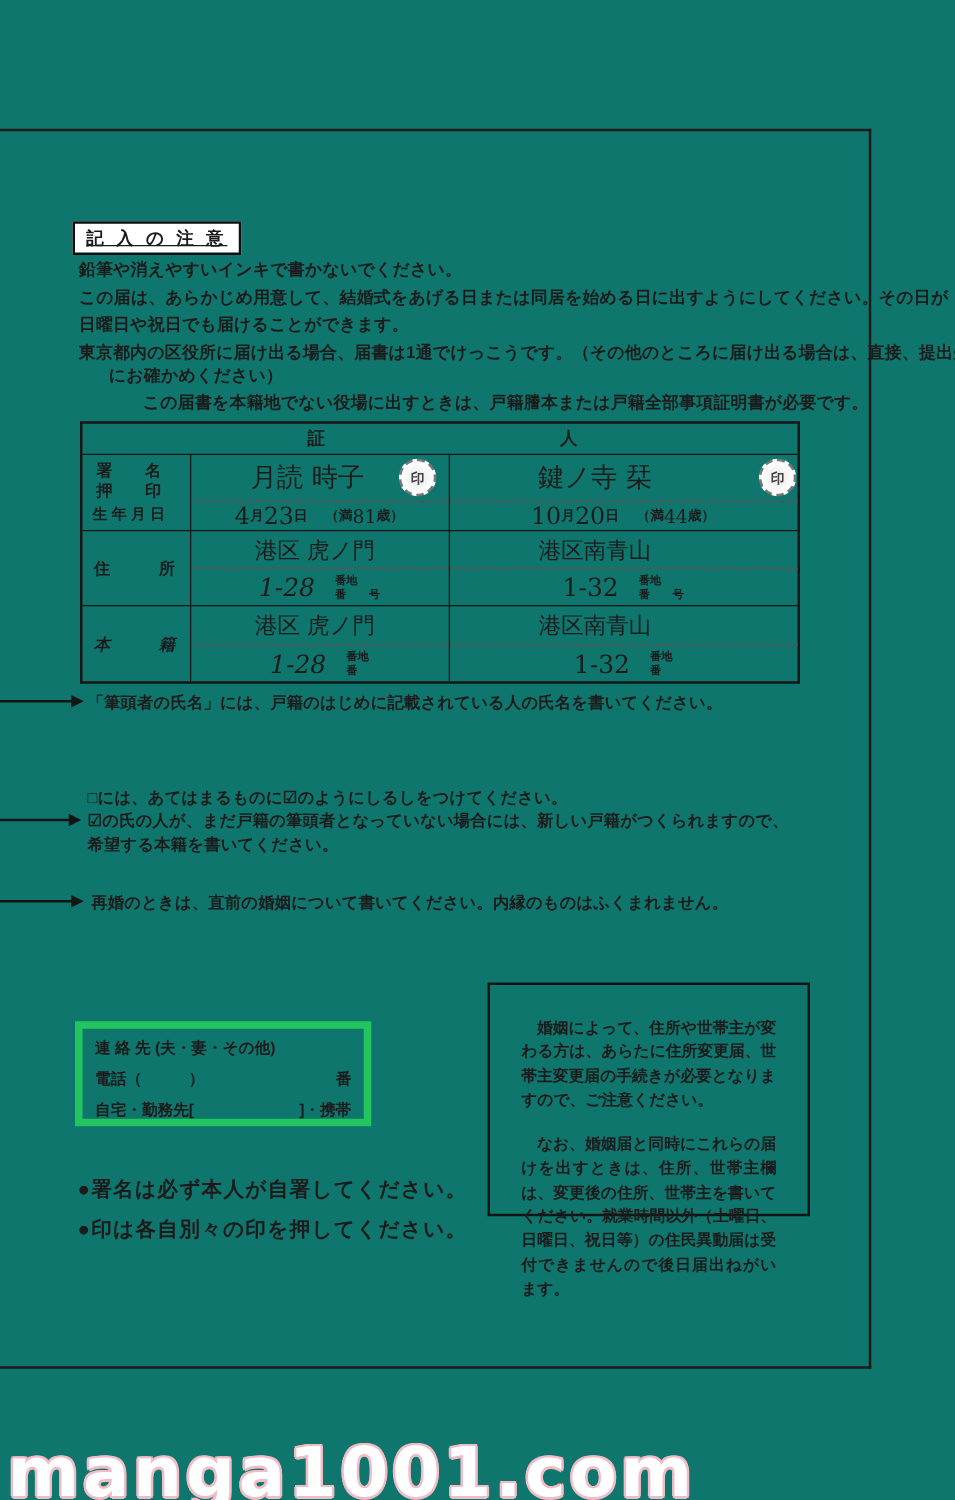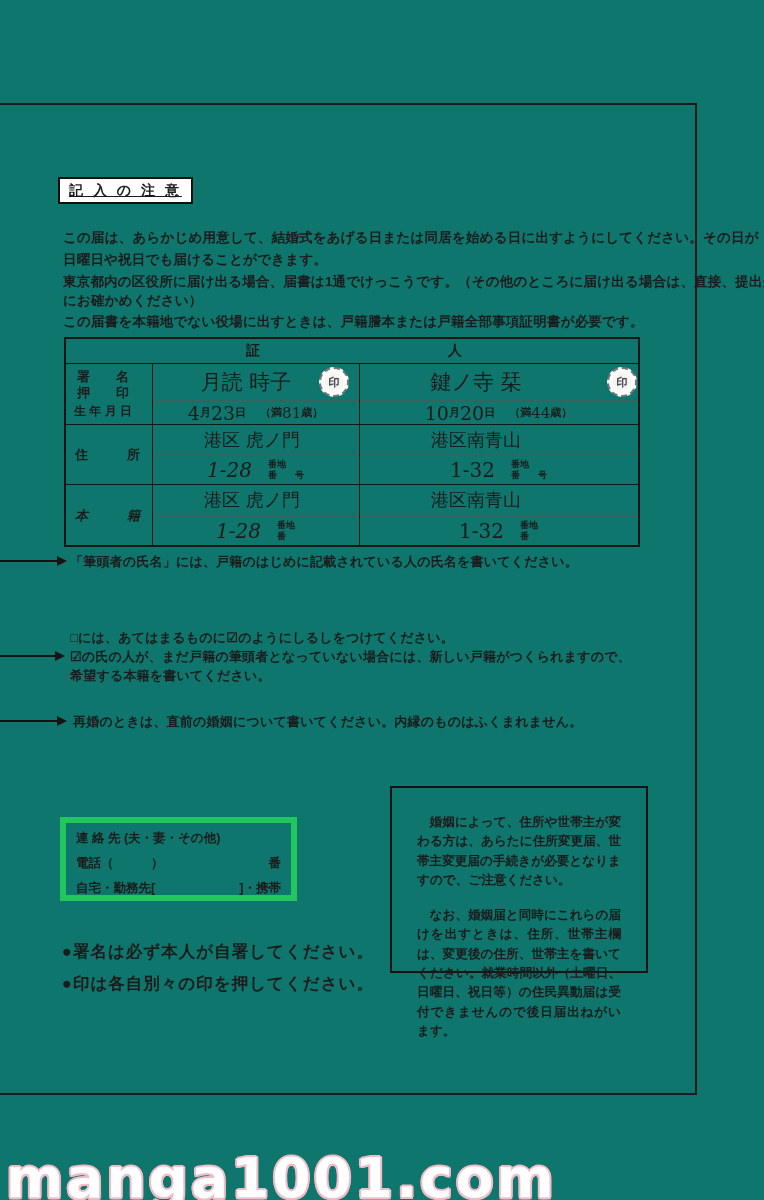--- a/index.html
+++ b/index.html
@@ -56,25 +56,26 @@
 </style>
 </head>
 <body>
 
 <div id="page">
 
   <div id="frame"></div>
 
   <div id="notice-title">記 入 の 注 意</div>
 
+  <div class="bodyline" style="top:207px;">鉛筆や消えやすいインキで書かないでください。</div>
   <div class="bodyline" style="top:229px;">この届は、あらかじめ用意して、結婚式をあげる日または同居を始める日に出すようにしてください。その日が</div>
   <div class="bodyline" style="top:251px;">日曜日や祝日でも届けることができます。</div>
   <div class="bodyline" style="top:273px;">東京都内の区役所に届け出る場合、届書は1通でけっこうです。（その他のところに届け出る場合は、直接、提出先</div>
-  <div class="bodyline" style="top:292px;">にお確かめください）</div>
-  <div class="bodyline" style="top:313px;">この届書を本籍地でない役場に出すときは、戸籍謄本または戸籍全部事項証明書が必要です。</div>
+  <div class="bodyline" style="top:292px;margin-left:24px;">にお確かめください）</div>
+  <div class="bodyline" style="top:313px;text-align:right;">この届書を本籍地でない役場に出すときは、戸籍謄本または戸籍全部事項証明書が必要です。</div>
 
   <div id="wtable">
 
     <span class="thead-ch" style="left:180px;">証</span>
     <span class="thead-ch" style="left:382px;">人</span>
 
     <div class="hline" style="top:24px;width:572px;"></div>
     <div class="dline" style="top:61px;left:86px;width:486px;"></div>
     <div class="hline" style="top:85px;width:572px;"></div>
     <div class="dline" style="top:115px;left:86px;width:486px;"></div>

